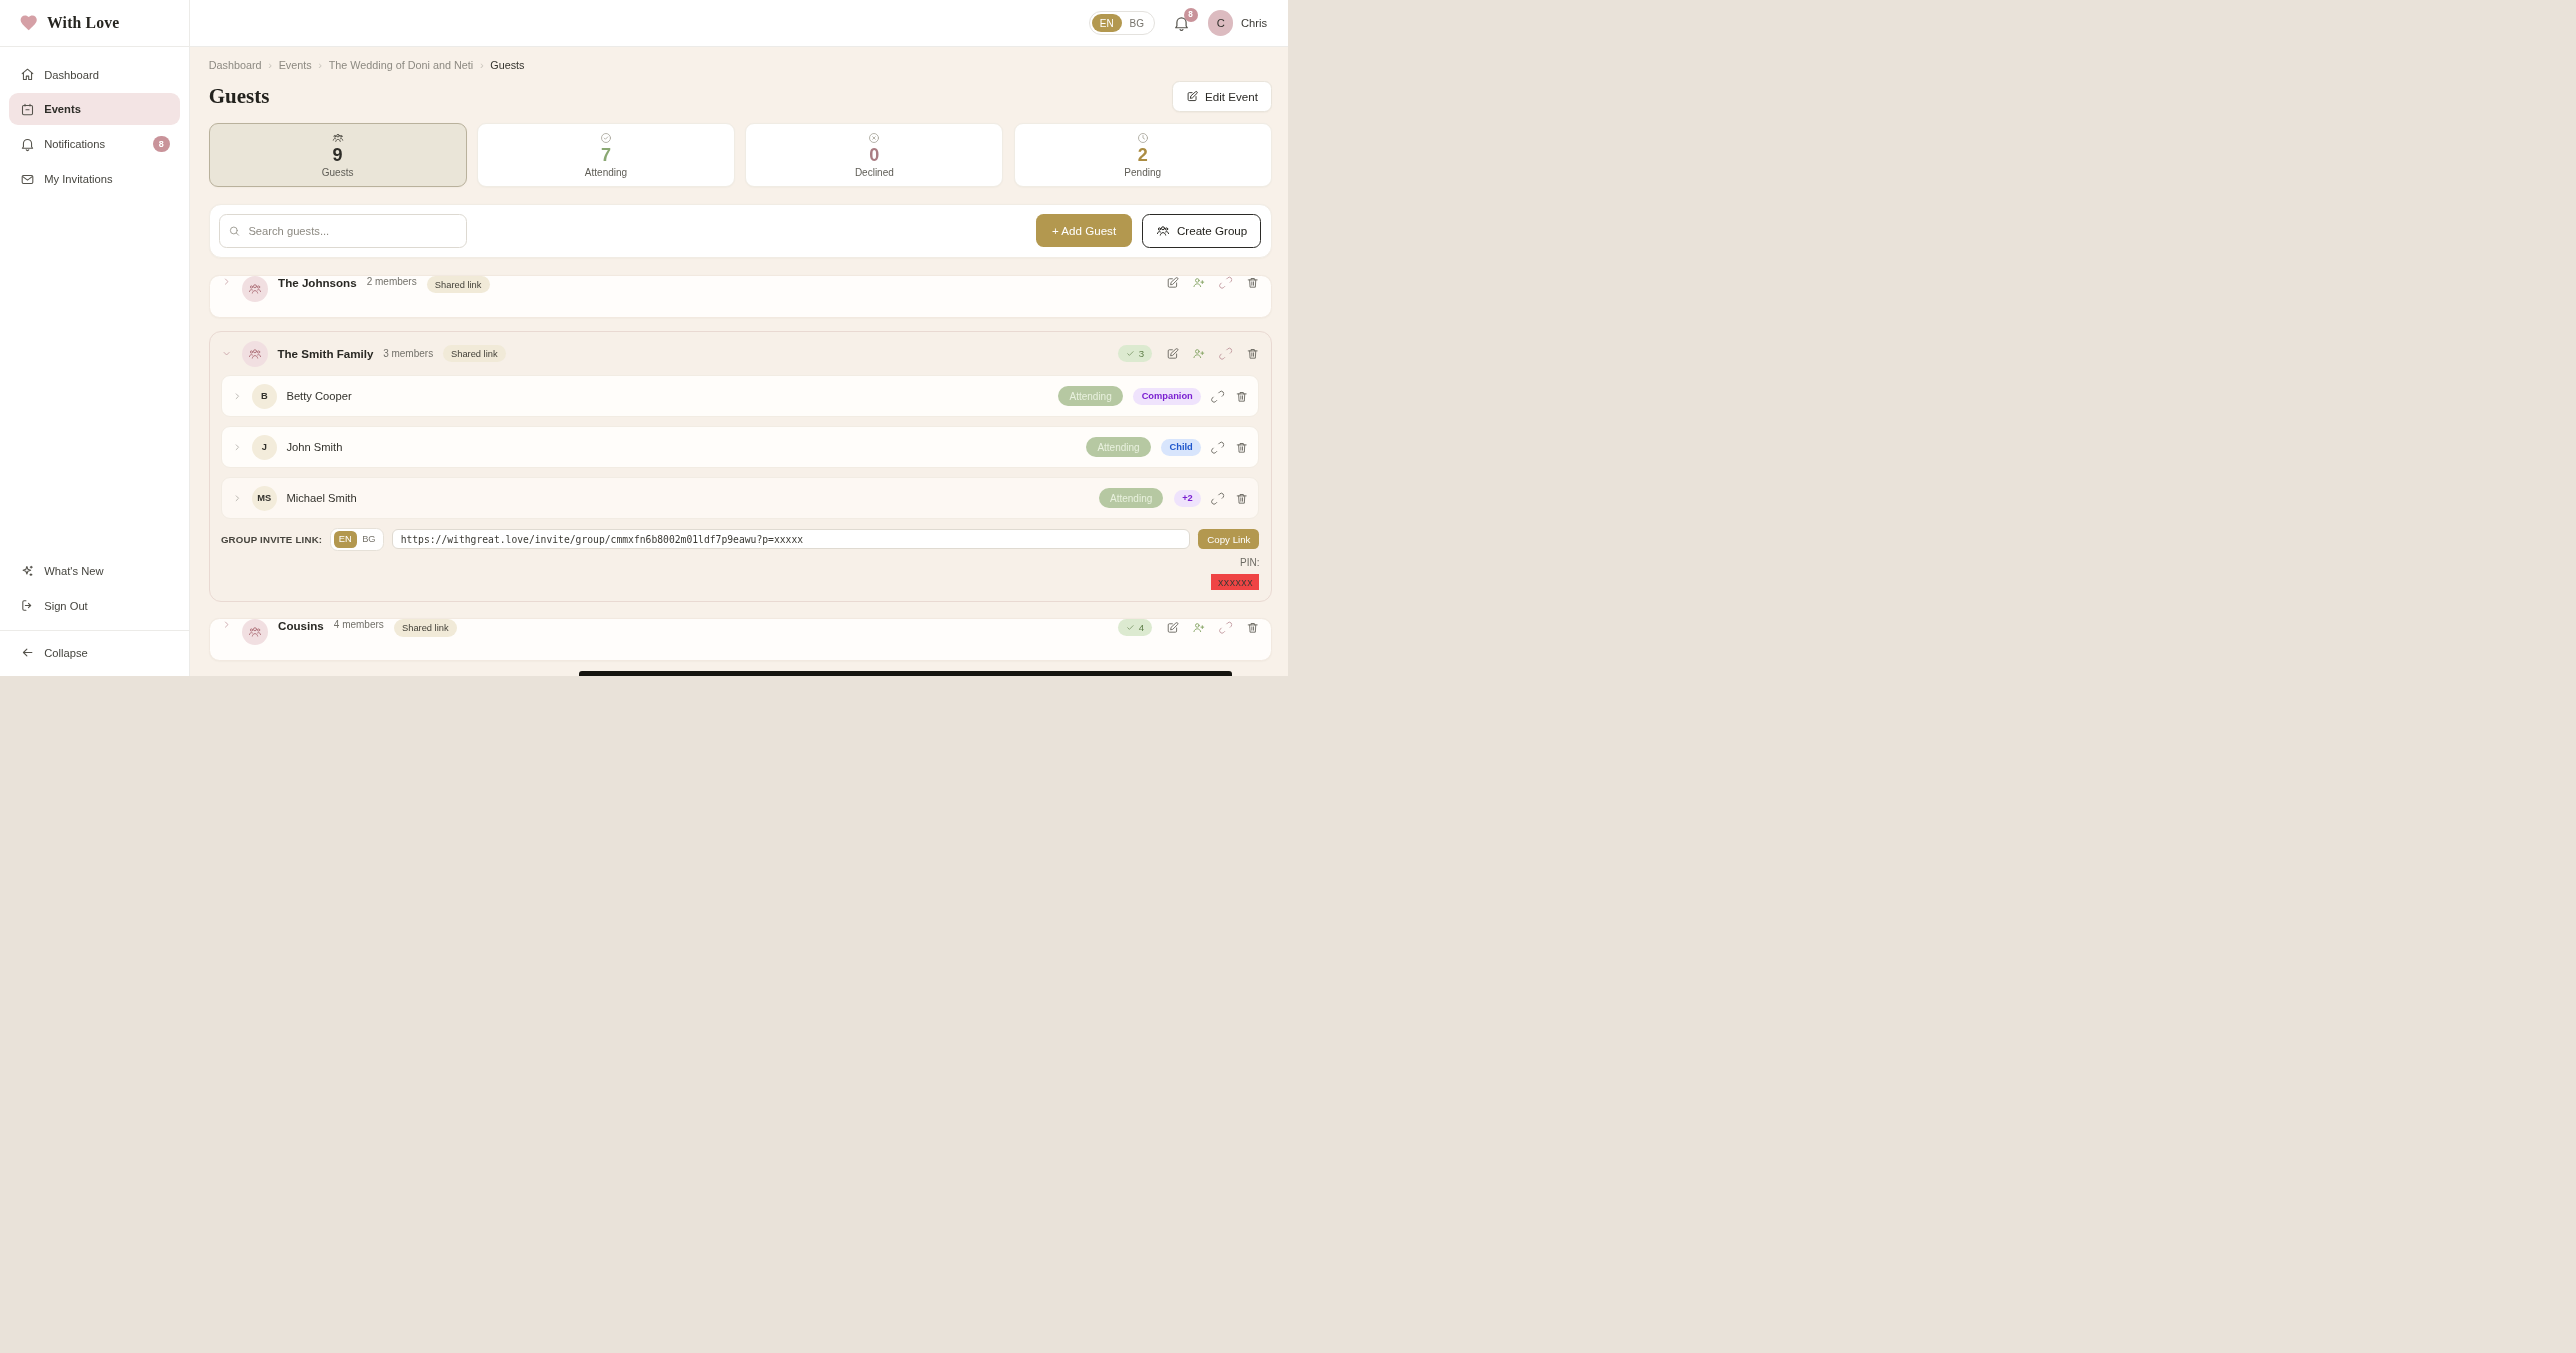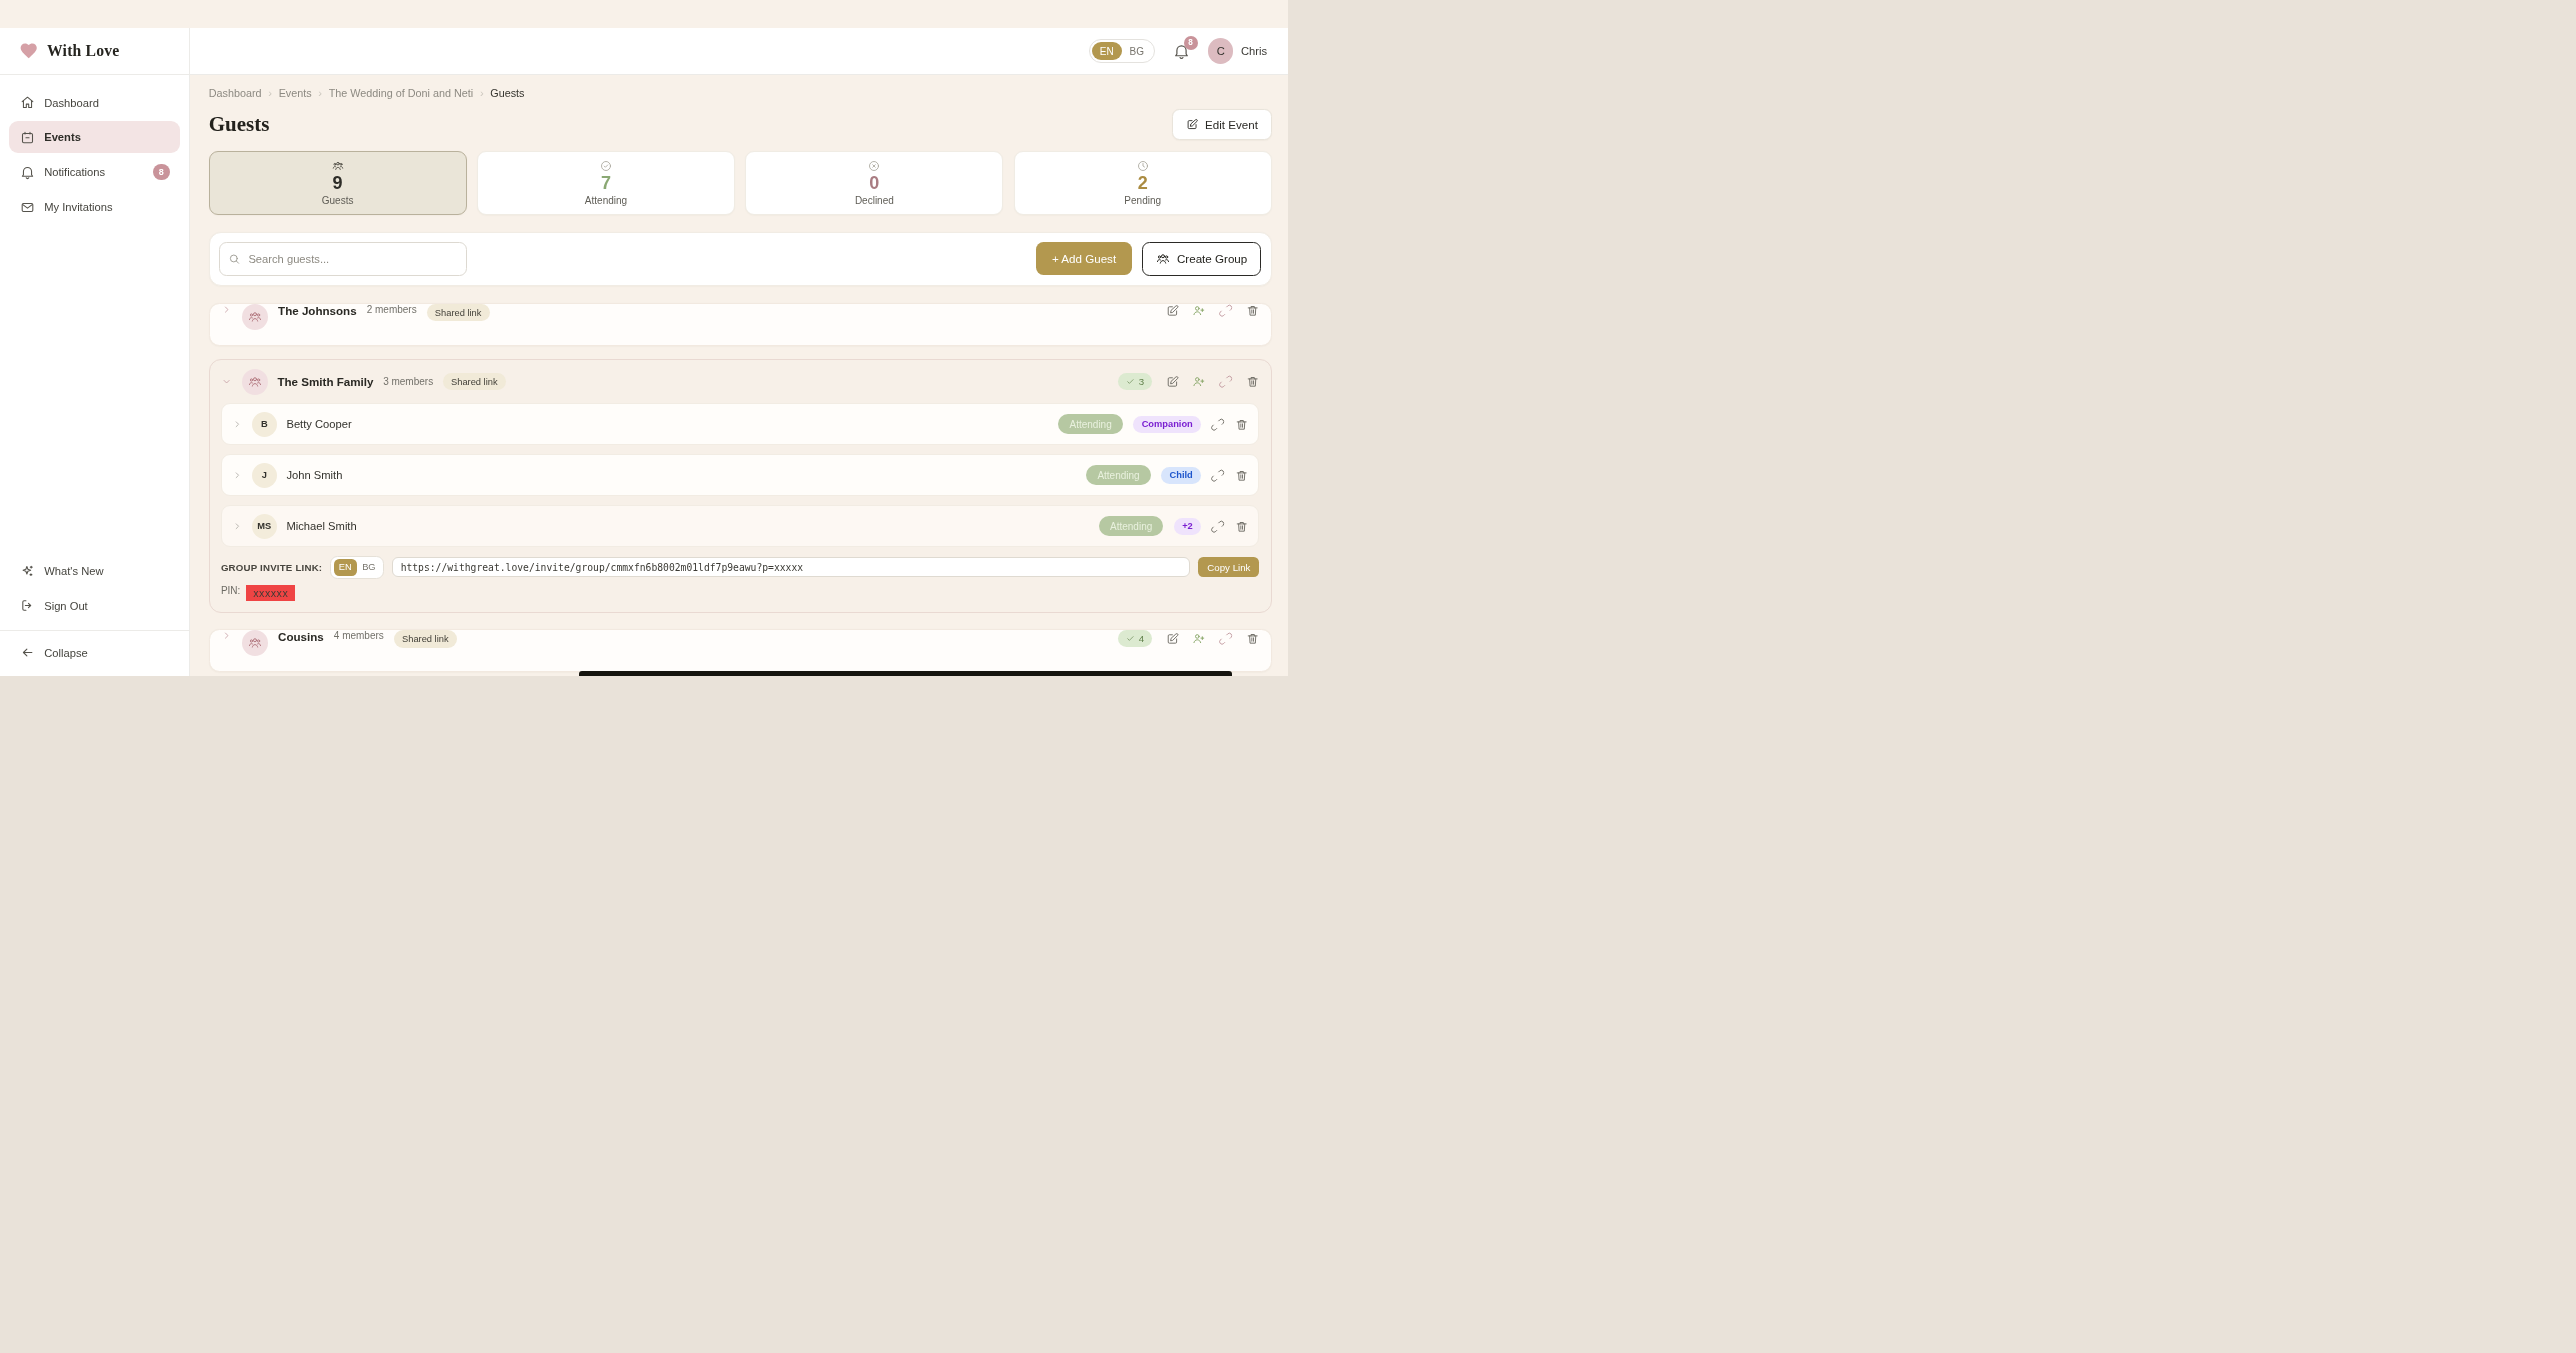--- a/index.html
+++ b/index.html
@@ -3,21 +3,21 @@
 <meta charset="utf-8">
 <style>
   html,body{margin:0;padding:0;background:#e9e2d9;}
   *{box-sizing:border-box;}
   .page{width:1288px;height:676px;position:relative;font-family:"Liberation Sans",sans-serif;
         background:#f8f1e9;display:flex;flex-direction:column;overflow:hidden;color:#2e2d28;}
   svg.ic{stroke:currentColor;fill:none;stroke-width:1.7;stroke-linecap:round;stroke-linejoin:round;display:block;}
   svg.ic-fill{fill:currentColor;stroke:none;display:block;}
 
   
-  .topbar{height:47px;background:#fff;border-bottom:0.7px solid #ecebe8;display:flex;align-items:stretch;flex-shrink:0;margin-top:28px;}
+  .topbar{height:47px;background:#fff;border-bottom:0.7px solid #ecebe8;display:flex;align-items:stretch;flex-shrink:0;}
   .logo-area{width:190px;border-right:0.7px solid #ecebe8;display:flex;align-items:center;gap:8.2px;padding-left:19.4px;cursor:pointer;}
   .logo-heart{color:#d5a0a6;width:19.4px;height:19.4px;}
   .logo-text{font-family:"Liberation Serif",serif;font-weight:700;font-size:15.7px;color:#262520;letter-spacing:0.2px;}
   .topbar-right{margin-left:auto;display:flex;align-items:center;gap:18px;padding-right:21px;}
   .lang-pill{display:flex;align-items:center;background:#fff;border:0.7px solid #e4e2de;border-radius:12.7px;padding:2.2px;height:24px;}
   .lang-chip{min-width:30px;height:18.7px;border-radius:9.7px;display:flex;align-items:center;justify-content:center;
              font-size:10px;color:#77746c;cursor:pointer;padding:0 7.5px;}
   .lang-chip.sel{background:#b3984f;color:#fff;}
   .bell-wrap{position:relative;color:#55534c;cursor:pointer;}
   .bell-badge{position:absolute;top:-6.7px;right:-7.5px;background:#c9939a;color:#fff;font-size:8.2px;font-weight:700;
@@ -112,21 +112,21 @@
   .invite-row1{display:flex;align-items:center;gap:8.2px;}
   .invite-label{font-size:9.7px;font-weight:700;color:#47453e;letter-spacing:0.2px;}
   .mini-lang{display:flex;align-items:center;background:#fff;border:0.7px solid #e6e1d8;border-radius:7.5px;padding:2.2px;height:22.4px;}
   .mini-chip{min-width:21px;height:17px;border-radius:5.2px;display:flex;align-items:center;justify-content:center;
              font-size:9.3px;color:#77746c;cursor:pointer;padding:0 5.2px;}
   .mini-chip.sel{background:#b3984f;color:#fff;}
   .invite-url{flex:1;background:#fff;border:0.7px solid #dfdad1;border-radius:6px;height:20px;display:flex;align-items:center;
               padding:0 7.5px;font-family:"DejaVu Sans Mono",monospace;font-size:9.7px;color:#3b3a34;overflow:hidden;white-space:nowrap;cursor:text;}
   .btn-copy{background:#b3984f;color:#fff;border:none;border-radius:5.2px;height:20px;padding:0 9px;font-size:9.7px;
             cursor:pointer;font-family:"Liberation Sans",sans-serif;}
-  .invite-row2{display:flex;align-items:flex-start;gap:6px;margin-top:6.7px;}
+  .invite-row2{display:flex;align-items:flex-end;gap:6px;margin-top:6.7px;flex-direction:column;}
   .pin-label{font-size:10px;color:#6d6b64;}
   .pin-chip{background:#ef4444;border-radius:0;padding:2.2px 6.7px;font-family:"DejaVu Sans Mono",monospace;font-size:9.7px;color:#3b3a34;}
 
   
   .bottom-bar{position:absolute;left:579px;bottom:0;width:653px;height:5.2px;background:#15140f;border-radius:3px 3px 0 0;cursor:pointer;}
 </style>
 </head>
 <body>
 
 <svg width="0" height="0" style="position:absolute">

